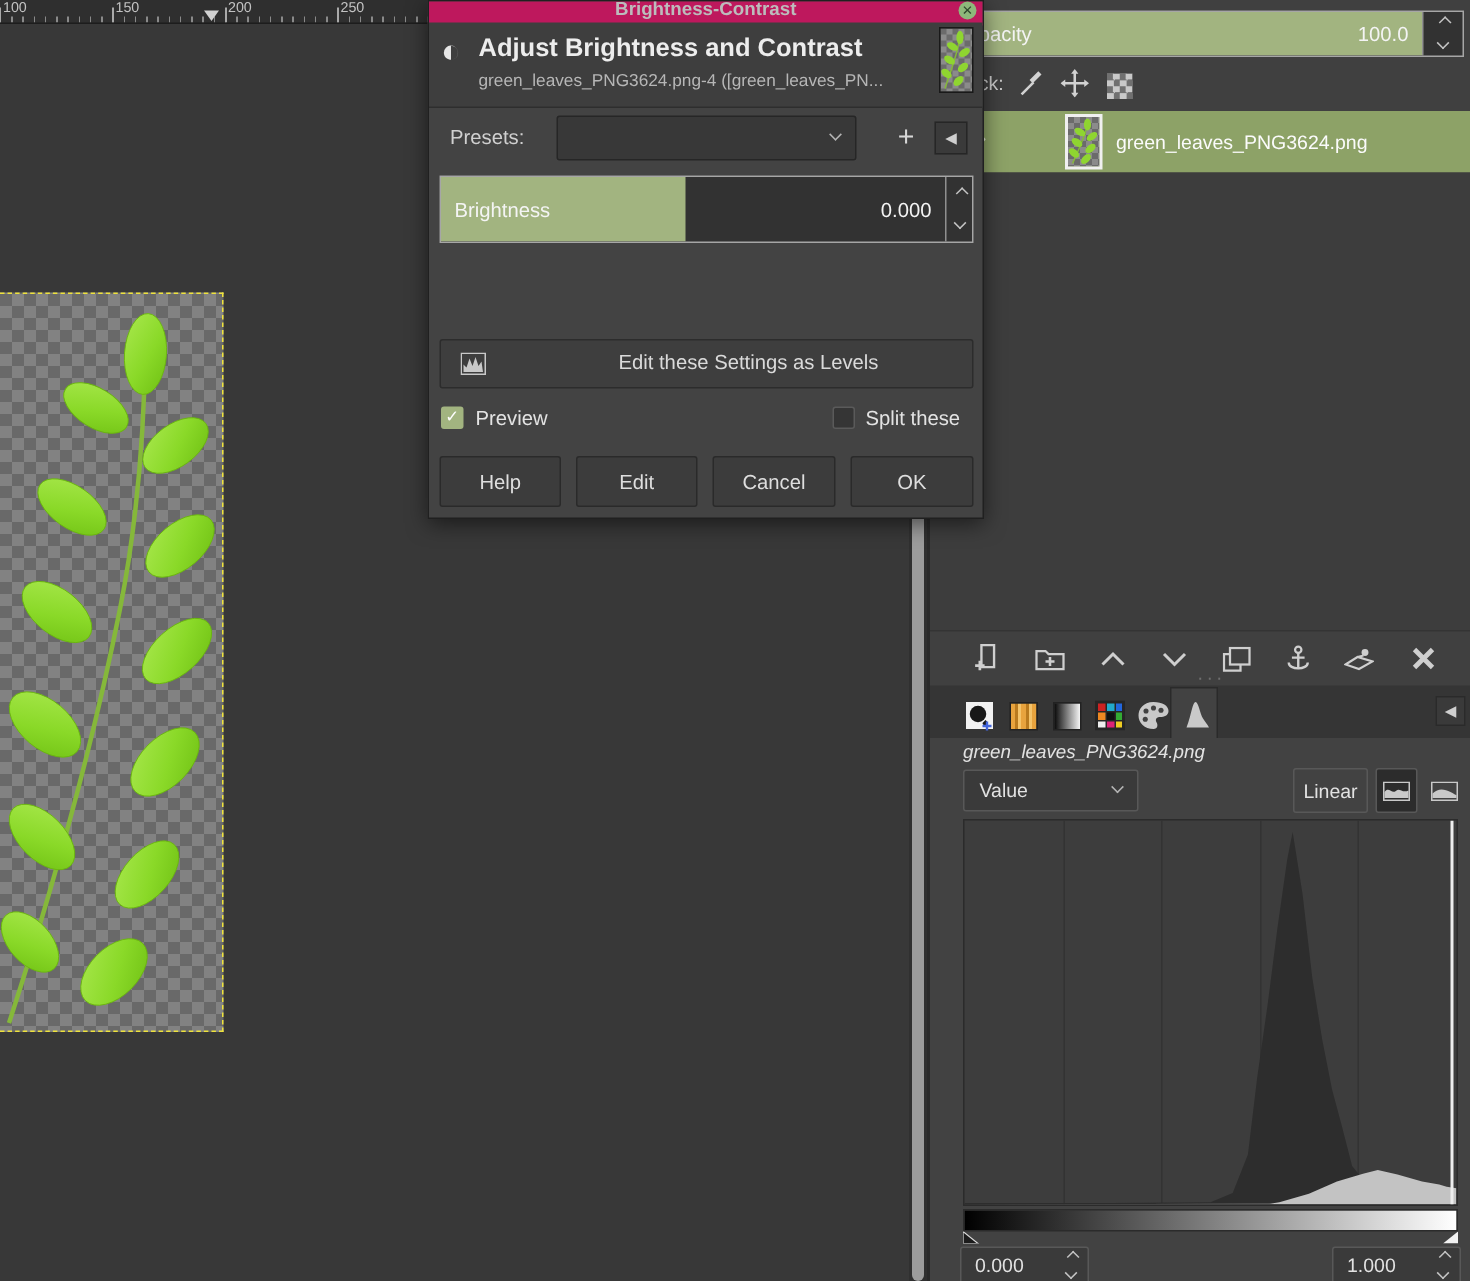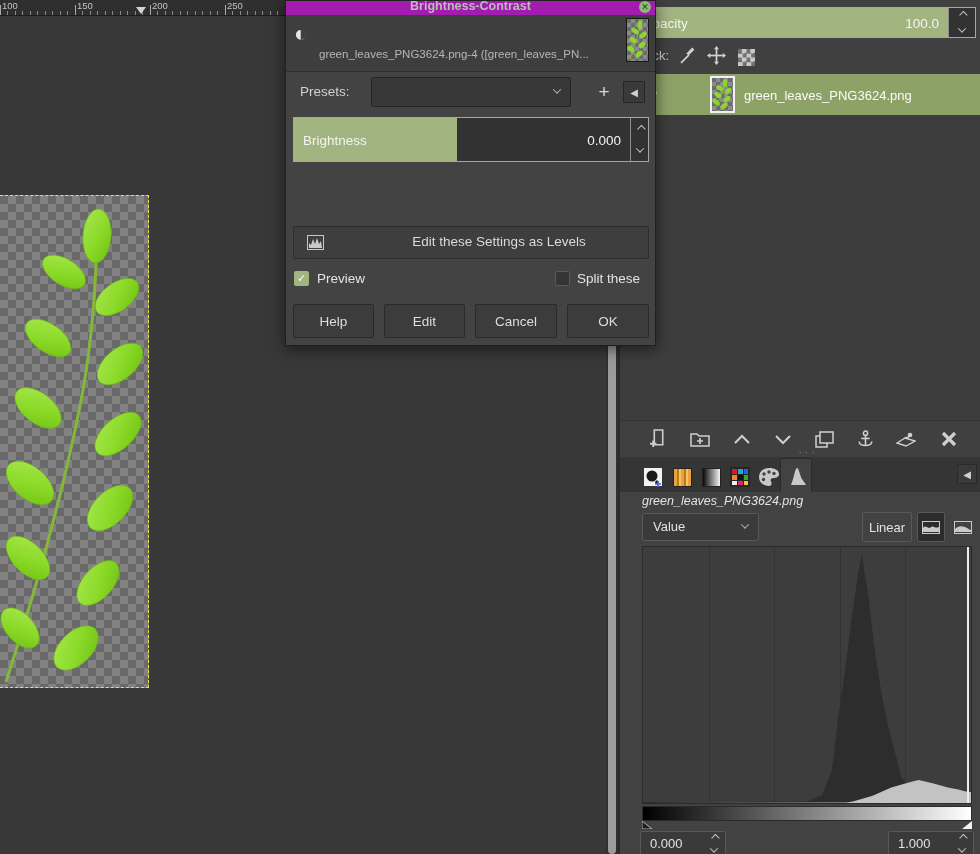--- a/index.html
+++ b/index.html
@@ -94,21 +94,21 @@
   #range-spin-low { left:20px; }
   #range-spin-high { left:268px; }
   .range-spin { top:339px; width:86px; height:26px; background:#3a3a3a;
                 border:1px solid #585858; border-radius:2px; display:flex; }
   .range-spin .val { flex:1; color:#e2e2e2; font-size:13px; padding:4px 0 0 9px; }
   .range-spin .spin-col { border-left:none; width:22px; }
 
   
   #dialog { left:285px; top:0; width:371px; height:346px; background:#434343;
             border:1px solid #202020; box-shadow:0 3px 14px rgba(0,0,0,.55); }
-  #dlg-titlebar { left:0; top:0; width:100%; height:16px; background:#a21caf; }
+  #dlg-titlebar { left:0; top:0; width:100%; height:16px; background:#be185d; }
   #dlg-title { width:100%; text-align:center; top:-2px; font-size:12.5px; font-weight:bold; color:#bcbcbc; }
   #dlg-close { right:4px; top:0; width:12px; height:12px; border-radius:50%; background:#8db87a;
                color:#2c452a; font-size:9px; font-weight:bold; text-align:center; line-height:12px; }
   #dlg-header { left:0; top:14px; width:100%; height:57px; background:#3e3e3e;
                 border-bottom:1px solid #2e2e2e; }
   #dlg-contrast-icon { left:8px; top:8px; font-size:22px; color:#e6e6e6; line-height:1; }
   #dlg-heading { left:33px; top:7px; font-size:17px; font-weight:bold; color:#ededed; }
   #dlg-subtitle { left:33px; top:33px; font-size:11.5px; color:#b6b6b6; }
   #dlg-thumb { right:6px; top:3px; width:23px; height:44px; border:1px solid #191919; }
   #presets-label { left:14px; top:83px; font-size:13.5px; color:#d0d0d0; }
@@ -426,20 +426,21 @@
   </div>
 
   <div id="dialog" class="abs">
     <div id="dlg-titlebar" class="abs">
       <div id="dlg-title" class="abs">Brightness-Contrast</div>
       <div id="dlg-close" class="abs">✕</div>
     </div>
 
     <div id="dlg-header" class="abs">
       <span id="dlg-contrast-icon" class="abs">◐</span>
+      <span id="dlg-heading" class="abs">Adjust Brightness and Contrast</span>
       <span id="dlg-subtitle" class="abs">green_leaves_PNG3624.png-4 ([green_leaves_PN...</span>
       <div id="dlg-thumb" class="abs thumb">
         <svg width="21" height="42" viewBox="0 0 21 42">
           <path d="M3 40 C7 28 12 15 13 5" stroke="#85b83a" stroke-width="1" fill="none"></path>
           <g fill="#8fd530">
             <ellipse cx="13" cy="6" rx="2.4" ry="4.5"></ellipse>
             <ellipse cx="8" cy="12" rx="4" ry="2.4" transform="rotate(30 8 12)"></ellipse>
             <ellipse cx="16" cy="16" rx="4" ry="2.4" transform="rotate(-35 16 16)"></ellipse>
             <ellipse cx="6" cy="21" rx="4" ry="2.5" transform="rotate(35 6 21)"></ellipse>
             <ellipse cx="15" cy="26" rx="4" ry="2.5" transform="rotate(-40 15 26)"></ellipse>

